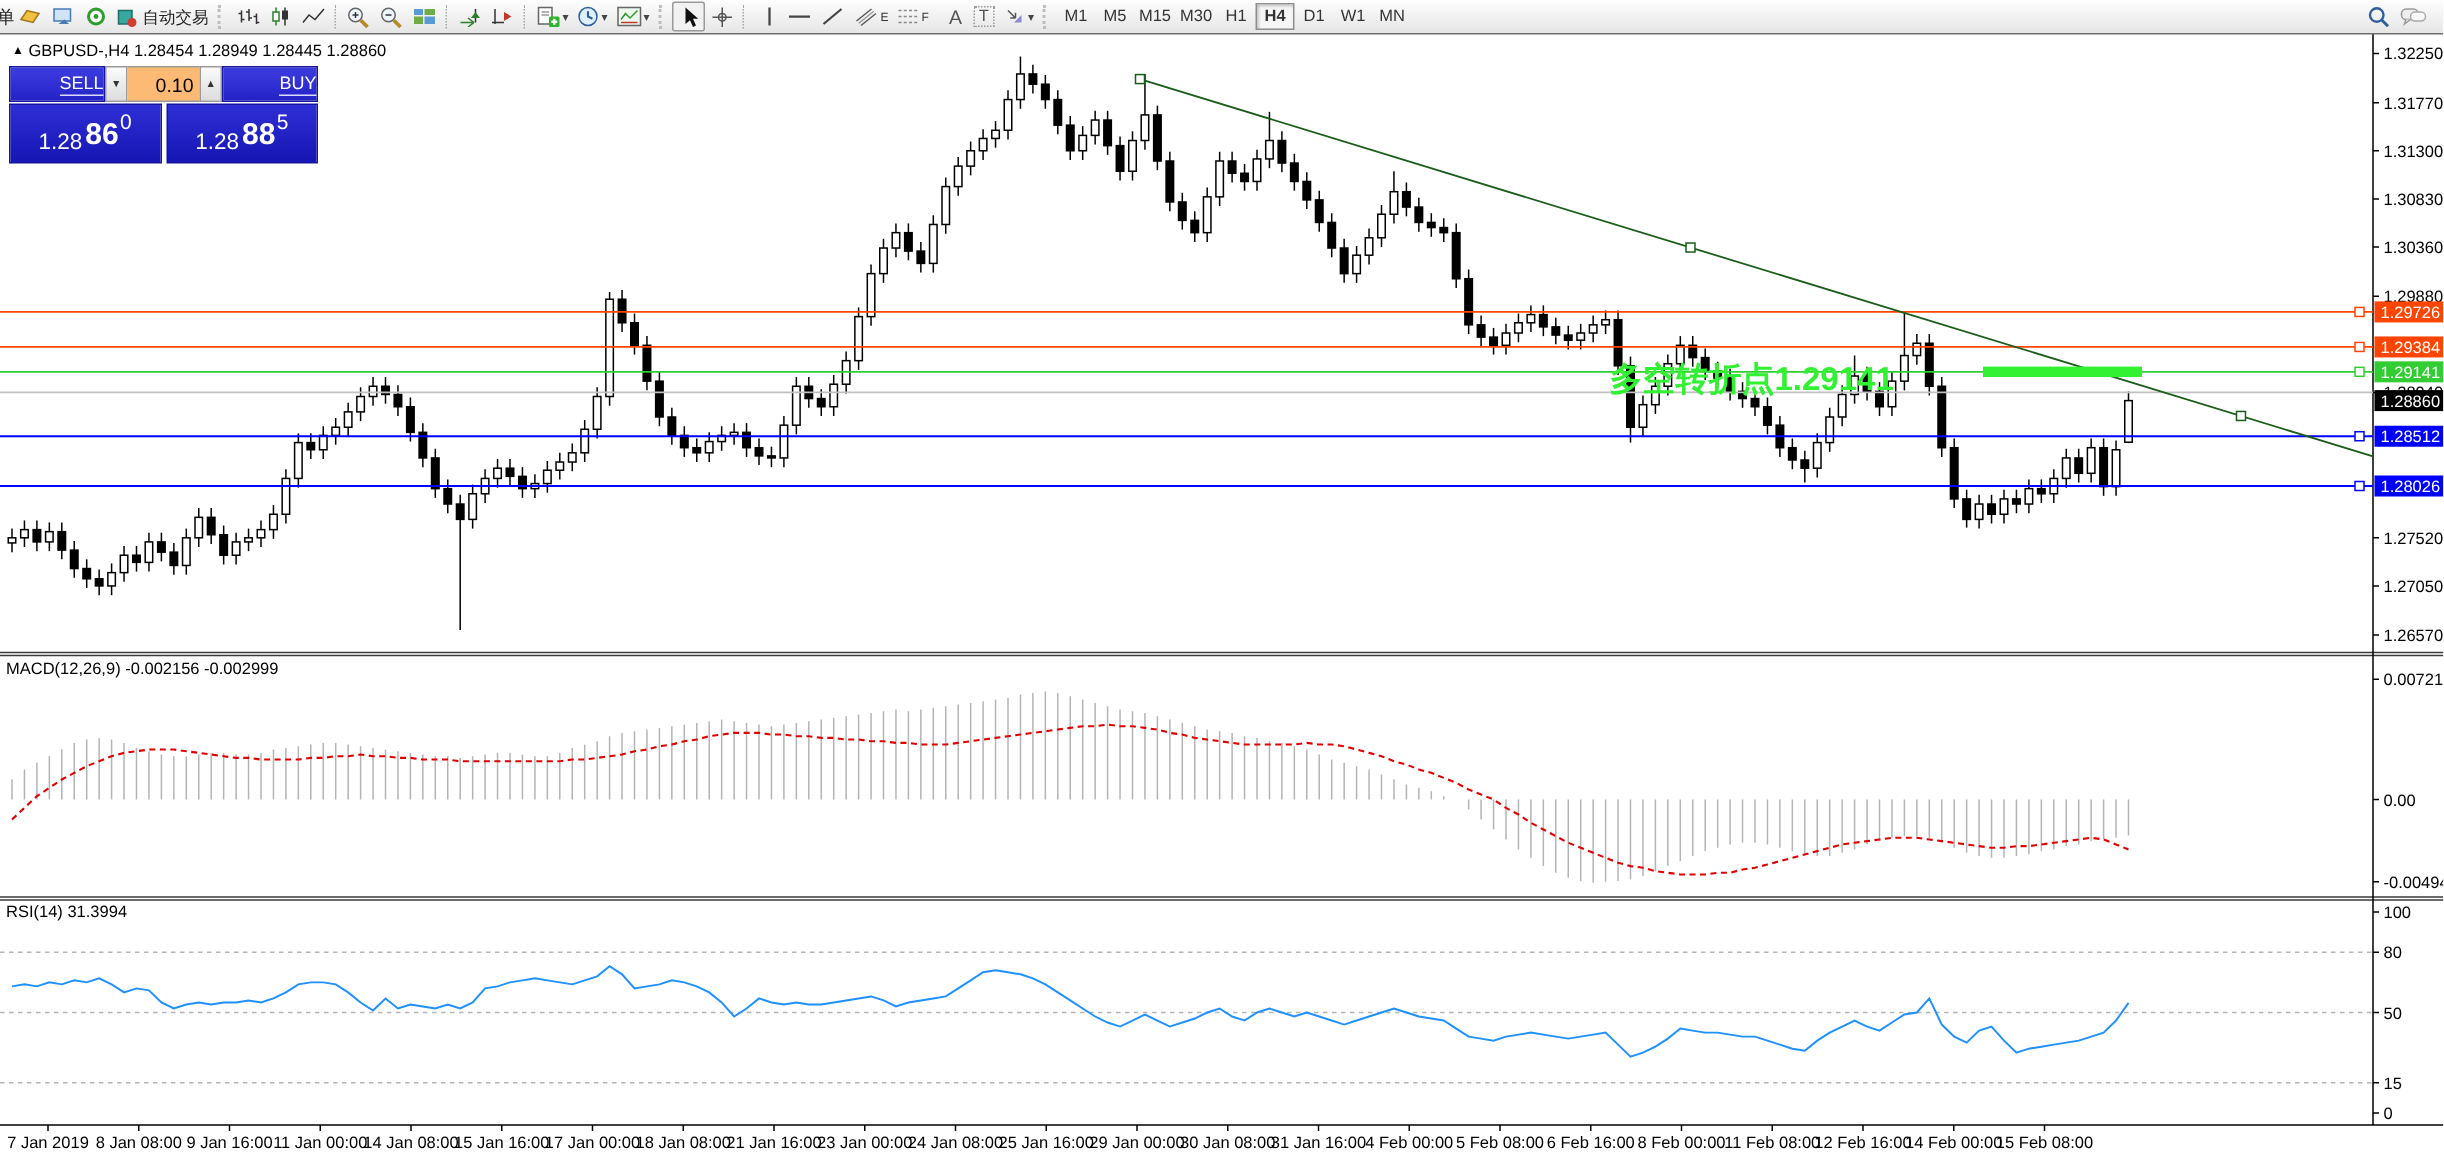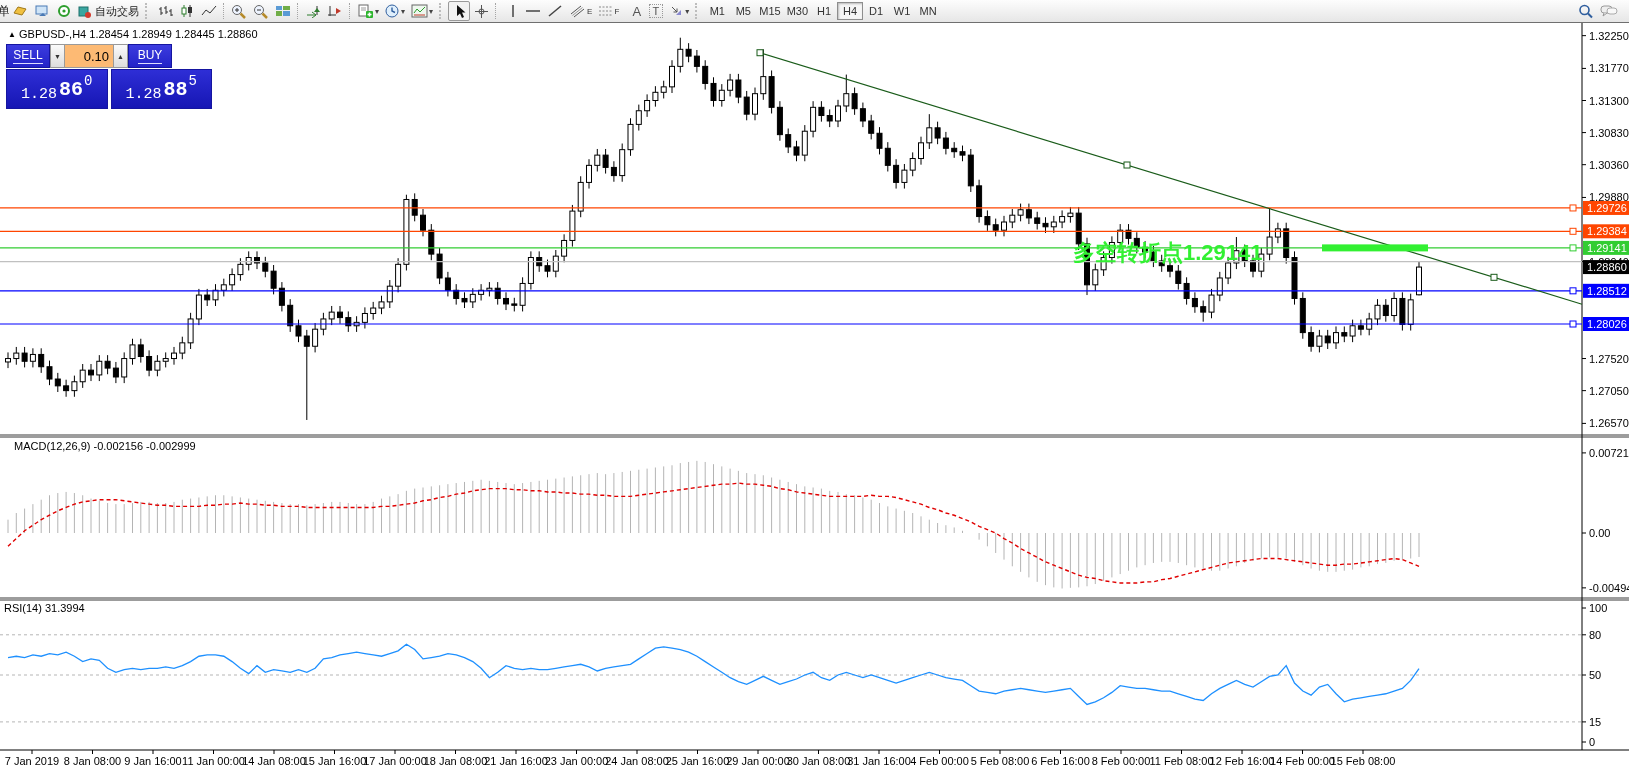--- a/index.html
+++ b/index.html
@@ -9,41 +9,41 @@
   #toolbar{position:absolute;left:0;top:0;width:1629px;height:22px;
     background:linear-gradient(#fdfdfd,#e6e6e6);border-bottom:1px solid #6f6f6f;
     display:flex;align-items:center;font-size:11px;color:#222;z-index:30;}
   .tbtn{height:20px;min-width:22px;display:flex;align-items:center;justify-content:flex-end;
     border:1px solid transparent;border-radius:2px;padding:0 2px;box-sizing:border-box;cursor:default;}
   .sep{width:1px;height:16px;border-left:1px dotted #a5a5a5;margin:0 3px;}
   .handle{width:4px;height:16px;border-left:2px dotted #bdbdbd;margin:0 3px;}
   .ddarrow{font-size:8px;color:#444;margin-left:1px;}
   .tf{min-width:26px;height:18px;display:flex;align-items:center;justify-content:center;
     font-size:11px;color:#333;border:1px solid transparent;padding:0 2px;box-sizing:border-box;}
-  .tf.active{background:#f6f6f6;border:1px solid #8e8e8e;box-shadow:inset 1px 1px 2px #bbb;}
+  .tf.active{background:#f6f6f6;border:1px solid #8e8e8e;box-shadow:inset 1px 1px 2px #bbb;font-weight:bold;}
   #clipchar{width:11px;overflow:hidden;white-space:nowrap;margin-left:-2px;font-size:12px;}
   .spacer{flex:1;}
   
   #chart{position:absolute;left:0;top:0;z-index:1;}
   
   #symline{position:absolute;left:8px;top:28px;font-size:11px;color:#000;z-index:10;}
   #symline .mark{font-size:8px;vertical-align:1px;}
   
   .indlabel{position:absolute;left:4px;font-size:11px;color:#000;z-index:10;}
   
   #trade{position:absolute;left:6px;top:44px;width:206px;z-index:20;font-family:"Liberation Sans",sans-serif;}
   #trade .row1{display:flex;height:24px;}
-  .obtn{width:44px;background:linear-gradient(#3c3cdf,#2323c8);color:#fff;font-size:12px;
-    display:flex;align-items:center;justify-content:center;border:1px solid #1515a0;box-sizing:border-box;cursor:pointer;}
+  .obtn{width:64px;background:linear-gradient(#3c3cdf,#2323c8);color:#fff;font-size:12px;
+    display:flex;align-items:center;justify-content:flex-end;border:1px solid #1515a0;box-sizing:border-box;cursor:pointer;}
   .obtn span{border-bottom:1px solid #dcdcff;padding-bottom:1px;}
   .spin{width:15px;background:linear-gradient(#fbfbfb,#dcdcdc);border:1px solid #9a9a9a;
     display:flex;align-items:center;justify-content:center;font-size:7px;color:#333;box-sizing:border-box;cursor:pointer;}
   .vol{width:48px;background:#fdba74;border:1px solid #9a9a9a;border-left:none;border-right:none;
     font-size:13px;color:#000;display:flex;align-items:center;justify-content:flex-end;padding-right:4px;box-sizing:border-box;}
-  #trade .row2{display:flex;margin-top:1px;height:40px;gap:3px;font-family:Liberation Mono, monospace;}
+  #trade .row2{display:flex;margin-top:1px;height:40px;gap:3px;}
   .pbox{flex:1;background:linear-gradient(#2e2ed6,#1616b4);color:#fff;display:flex;align-items:flex-end;
     justify-content:center;padding-bottom:3px;border:1px solid #1515a0;box-sizing:border-box;cursor:pointer;}
   .pbox .frac{font-size:15px;margin-right:2px;line-height:20px;}
   .pbox .big{font-size:20px;font-weight:bold;line-height:30px;}
   .pbox .sup{font-size:14px;vertical-align:top;line-height:14px;margin-left:1px;align-self:flex-start;padding-top:4px;}
 </style>
 </head>
 <body>
 
 <div id="app">
@@ -929,21 +929,21 @@
         <line x1="1363" y1="750" x2="1363" y2="754" stroke="#000"></line>
         <text x="1363" y="765" font-size="11" fill="#000" text-anchor="middle" font-family="&quot;Liberation Sans&quot;,sans-serif">15 Feb 08:00</text>
       </g>
     </svg>
 
   <div id="symline">
     <span class="mark">▲</span>
     <span>GBPUSD-,H4  1.28454 1.28949 1.28445 1.28860</span>
   </div>
 
-  <div class="indlabel" id="macdlabel" style="top:440px;margin-left:10px;">MACD(12,26,9) -0.002156 -0.002999</div>
+  <div class="indlabel" id="macdlabel" style="top:440px;">MACD(12,26,9) -0.002156 -0.002999</div>
   <div class="indlabel" id="rsilabel" style="top:602px;">RSI(14) 31.3994</div>
 
   <div id="trade">
     <div class="row1">
       <div class="obtn">
           <span>SELL</span>
         </div>
       <div class="spin">▼</div>
       <div class="vol">0.10</div>
       <div class="spin">▲</div>

